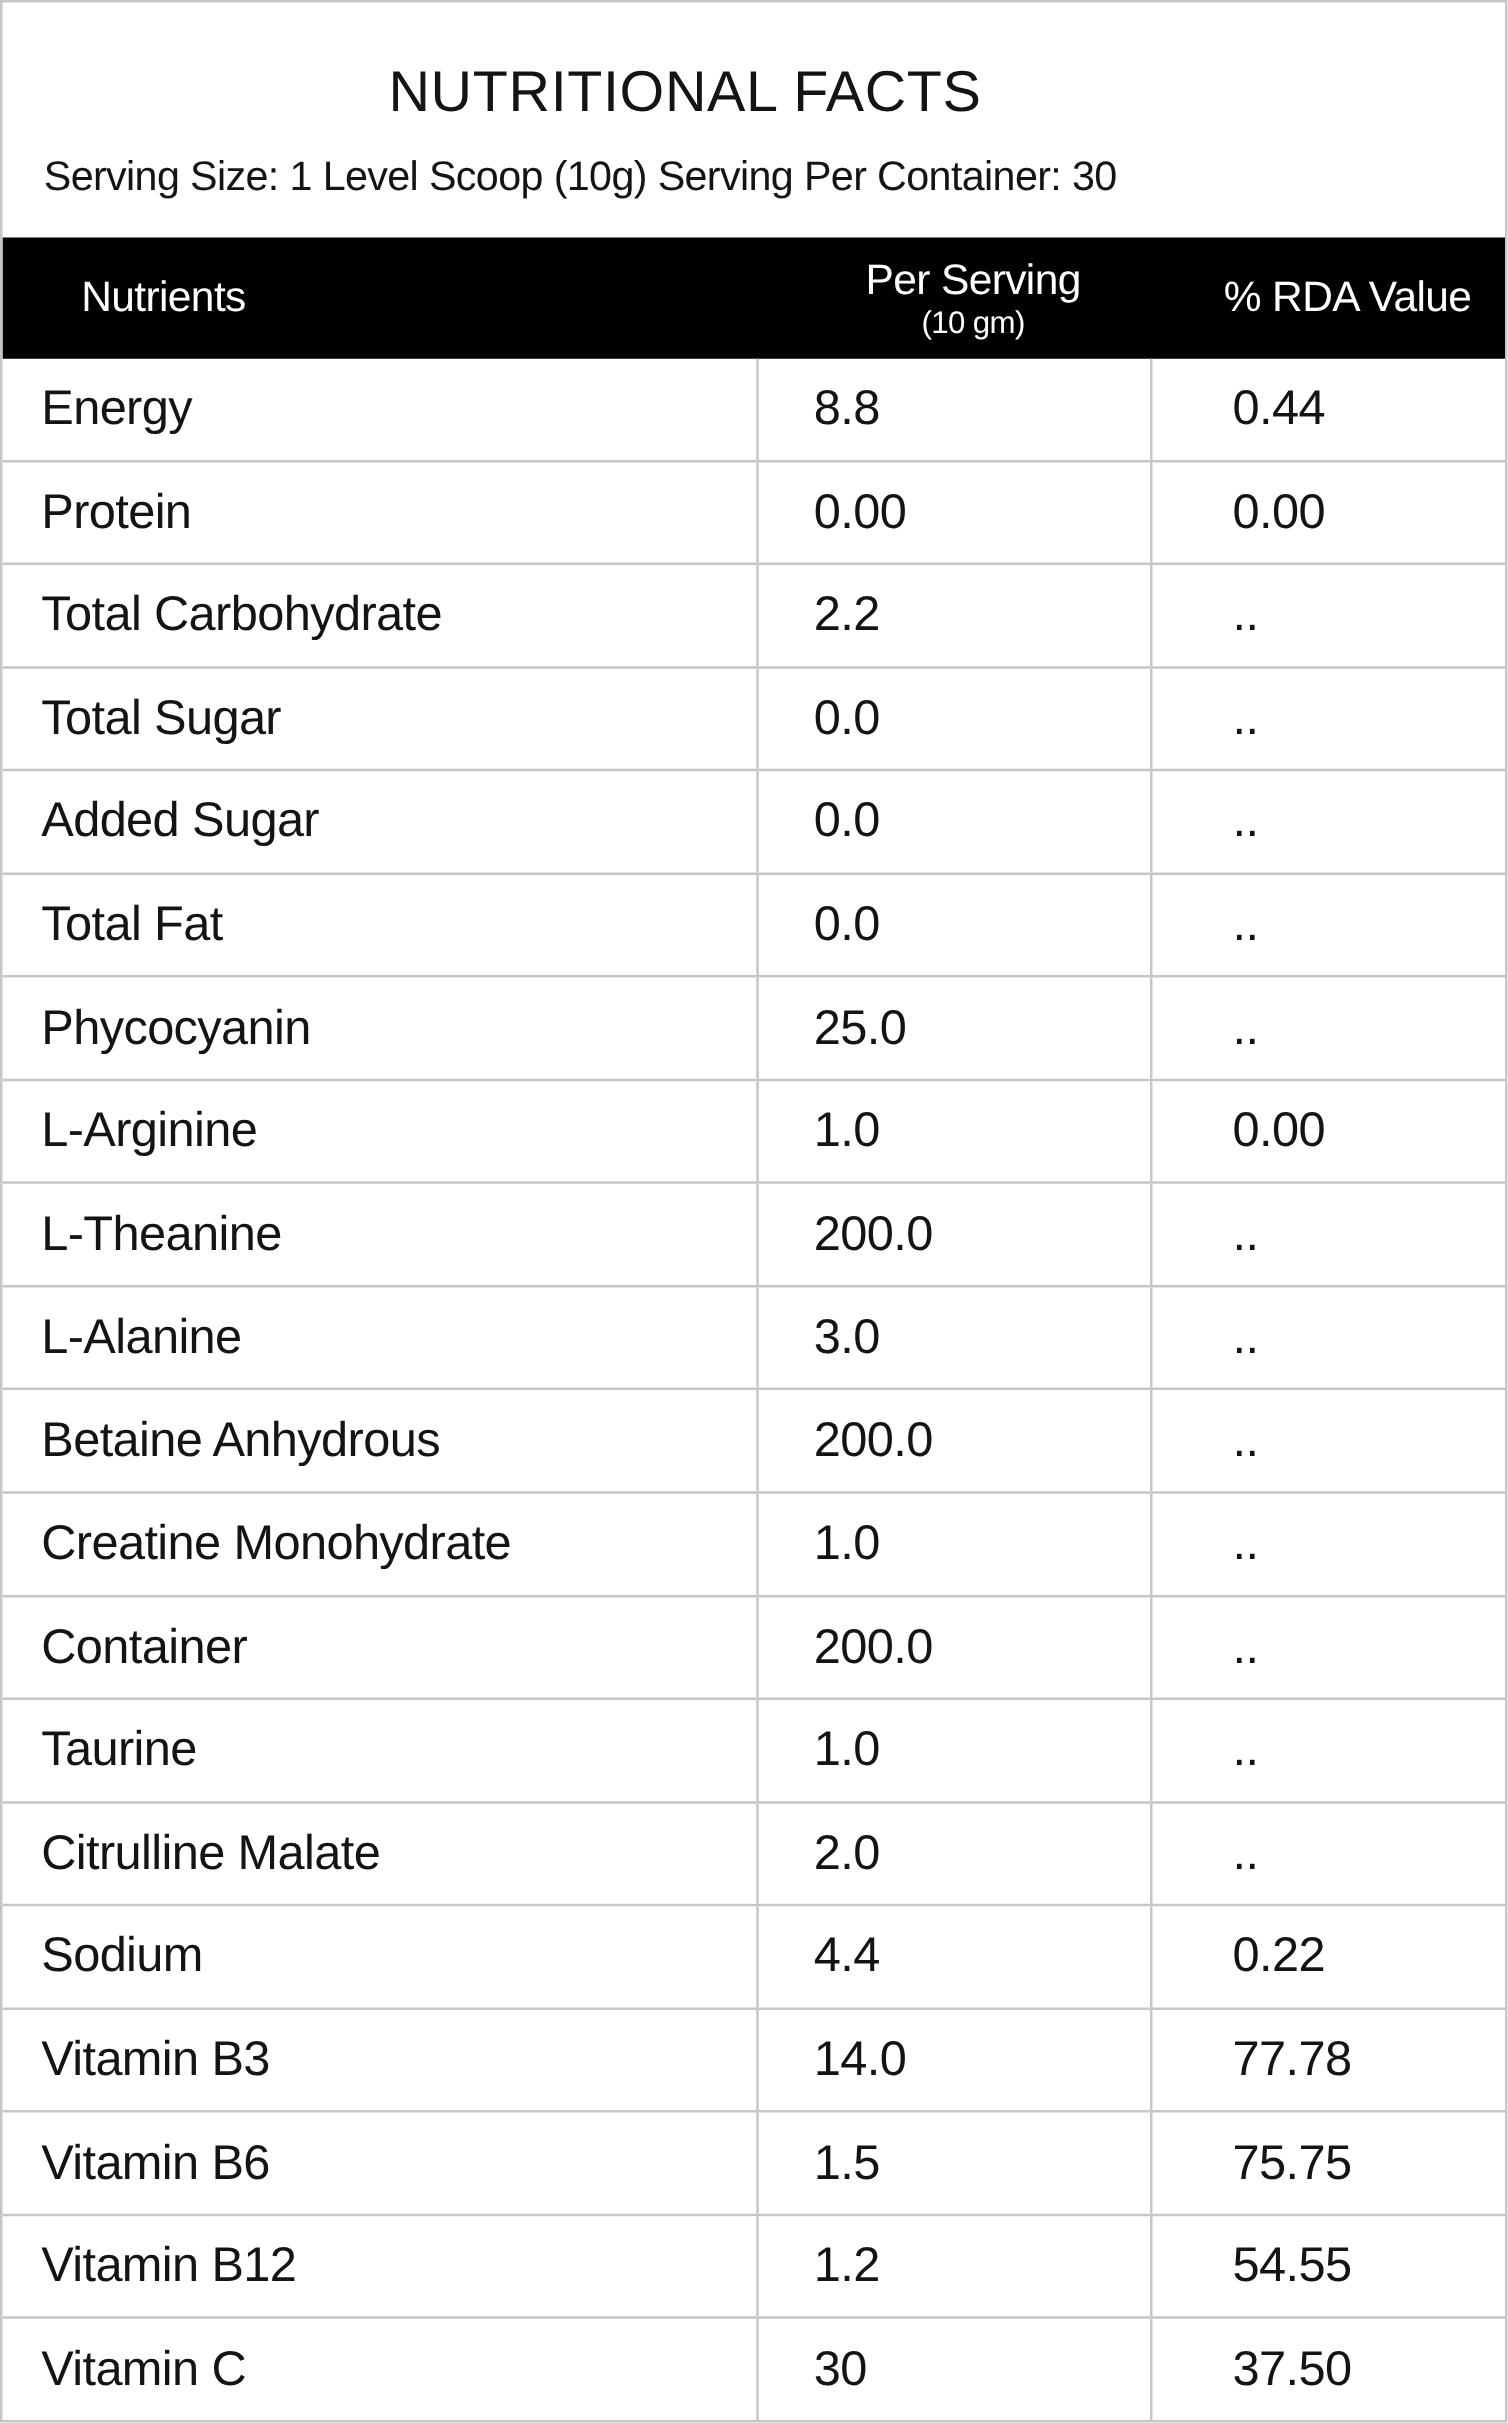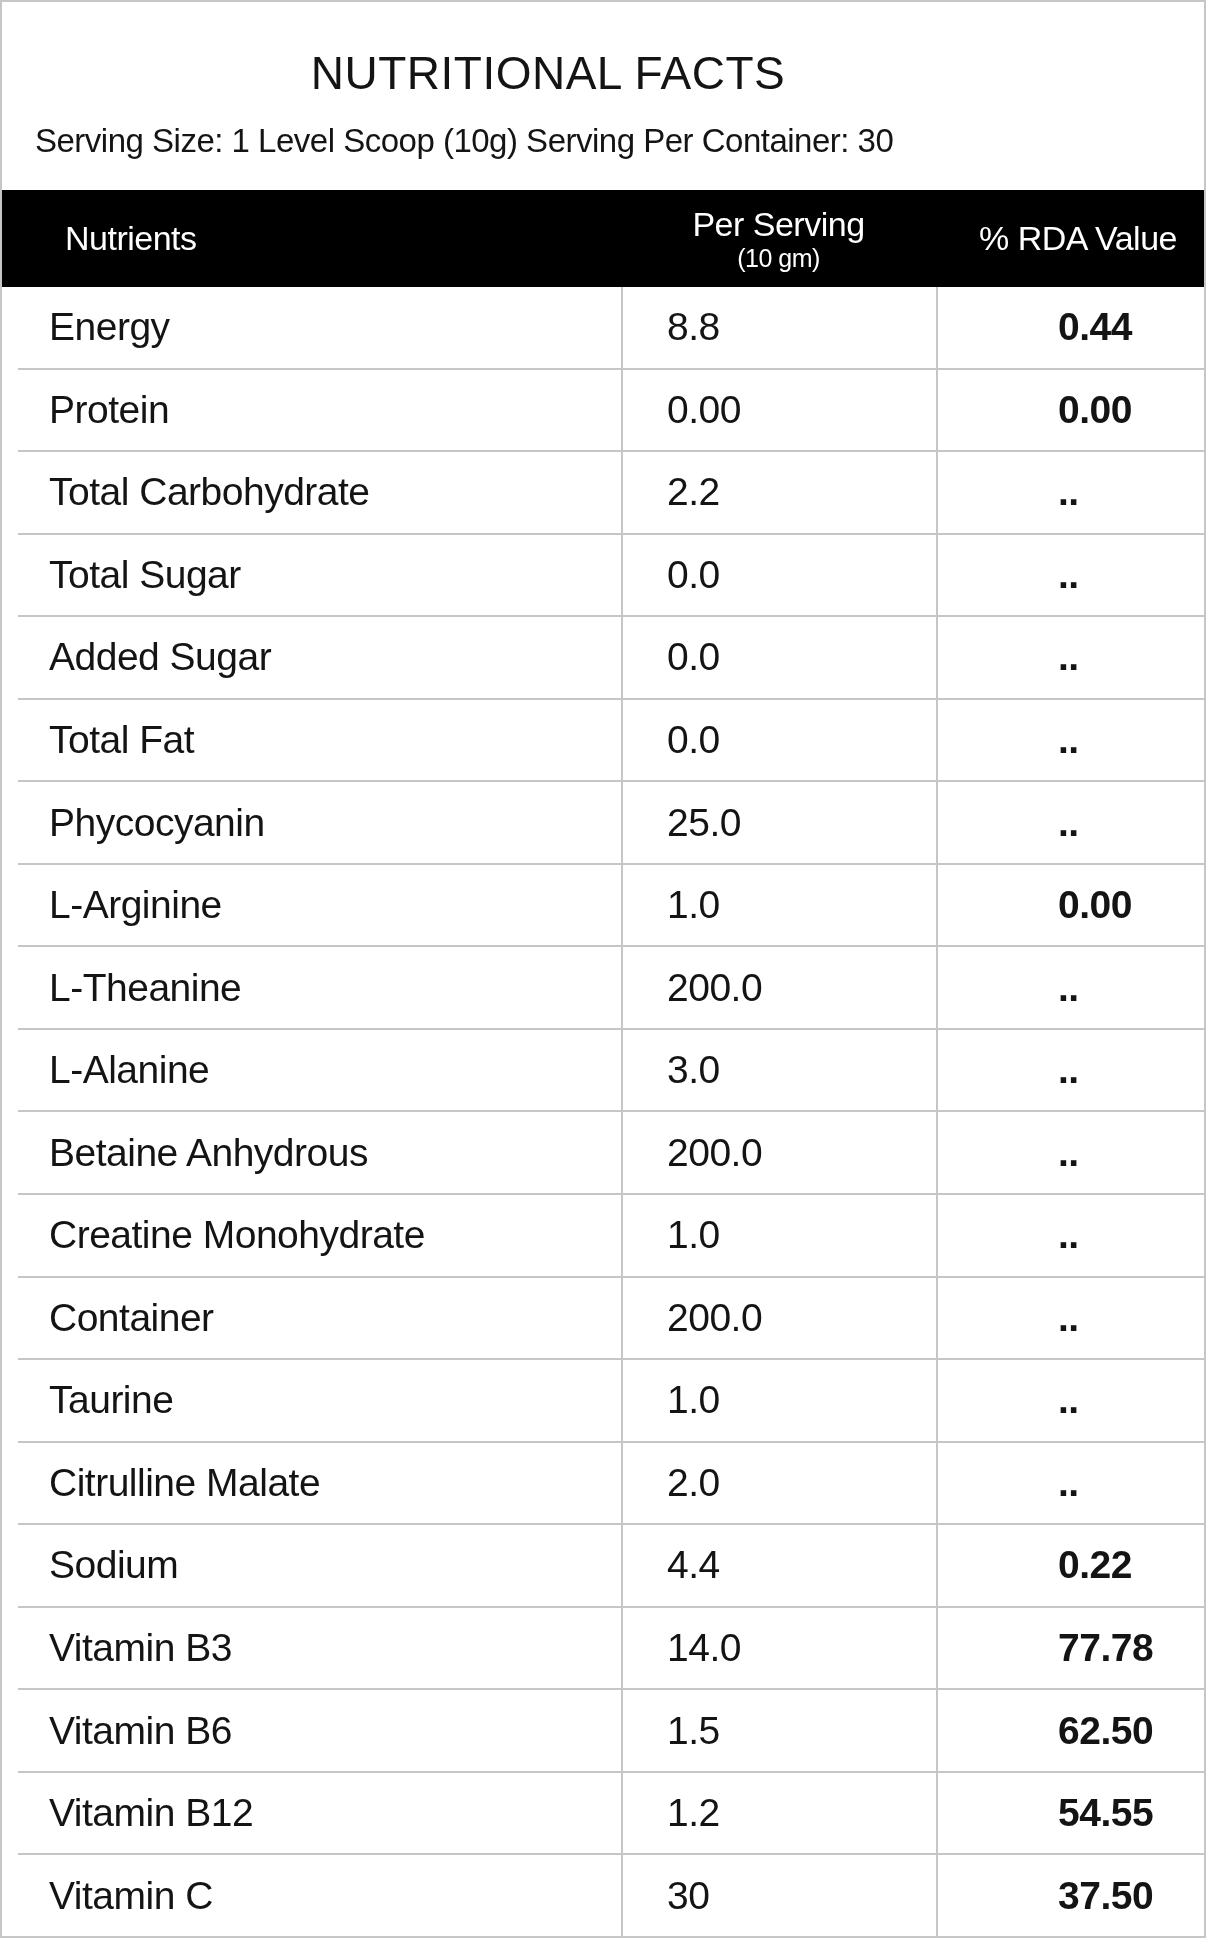--- a/index.html
+++ b/index.html
@@ -63,42 +63,41 @@
   .h-rda       { align-items: center; text-align: center; }
   .h-serving-sub { font-size: 25px; }
   .tbody {
     position: absolute;
     top: 285px;
     left: 0;
     right: 0;
     bottom: 0;
     display: flex;
     flex-direction: column;
-    margin-left: 16px;
   }
   .row {
     flex: 1;
     display: grid;
     grid-template-columns: 603px 315px 1fr;
     border-bottom: 2px solid var(--divider, #c6c6c6);
     min-height: 0;
   }
   .row:last-child { border-bottom: none; }
   .cell {
     display: flex;
     align-items: center;
     height: 100%;
     box-sizing: border-box;
     font-size: 39px;
     white-space: nowrap;
     overflow: hidden;
   }
   .col1 { padding-left: 31px; }
   .col2 { padding-left: 44px;  border-left: 2px solid var(--divider, #c6c6c6); }
-  .col3 { padding-left: 120px; border-left: 2px solid var(--divider, #c6c6c6); font-weight: bold; }
+  .col3 { padding-left: 64px; border-left: 2px solid var(--divider, #c6c6c6); }
 </style>
 </head>
 <body>
 
 <div class="label">
 
   <div class="title">NUTRITIONAL FACTS</div>
 
   <div class="subtitle">Serving Size: 1 Level Scoop (10g) Serving Per Container: 30</div>
 
@@ -193,21 +192,21 @@
         <div class="cell col3">0.22</div>
       </div>
       <div class="row">
         <div class="cell col1">Vitamin B3</div>
         <div class="cell col2">14.0</div>
         <div class="cell col3">77.78</div>
       </div>
       <div class="row">
         <div class="cell col1">Vitamin B6</div>
         <div class="cell col2">1.5</div>
-        <div class="cell col3">62.50</div>
+        <div class="cell col3">75.75</div>
       </div>
       <div class="row">
         <div class="cell col1">Vitamin B12</div>
         <div class="cell col2">1.2</div>
         <div class="cell col3">54.55</div>
       </div>
       <div class="row">
         <div class="cell col1">Vitamin C</div>
         <div class="cell col2">30</div>
         <div class="cell col3">37.50</div>

